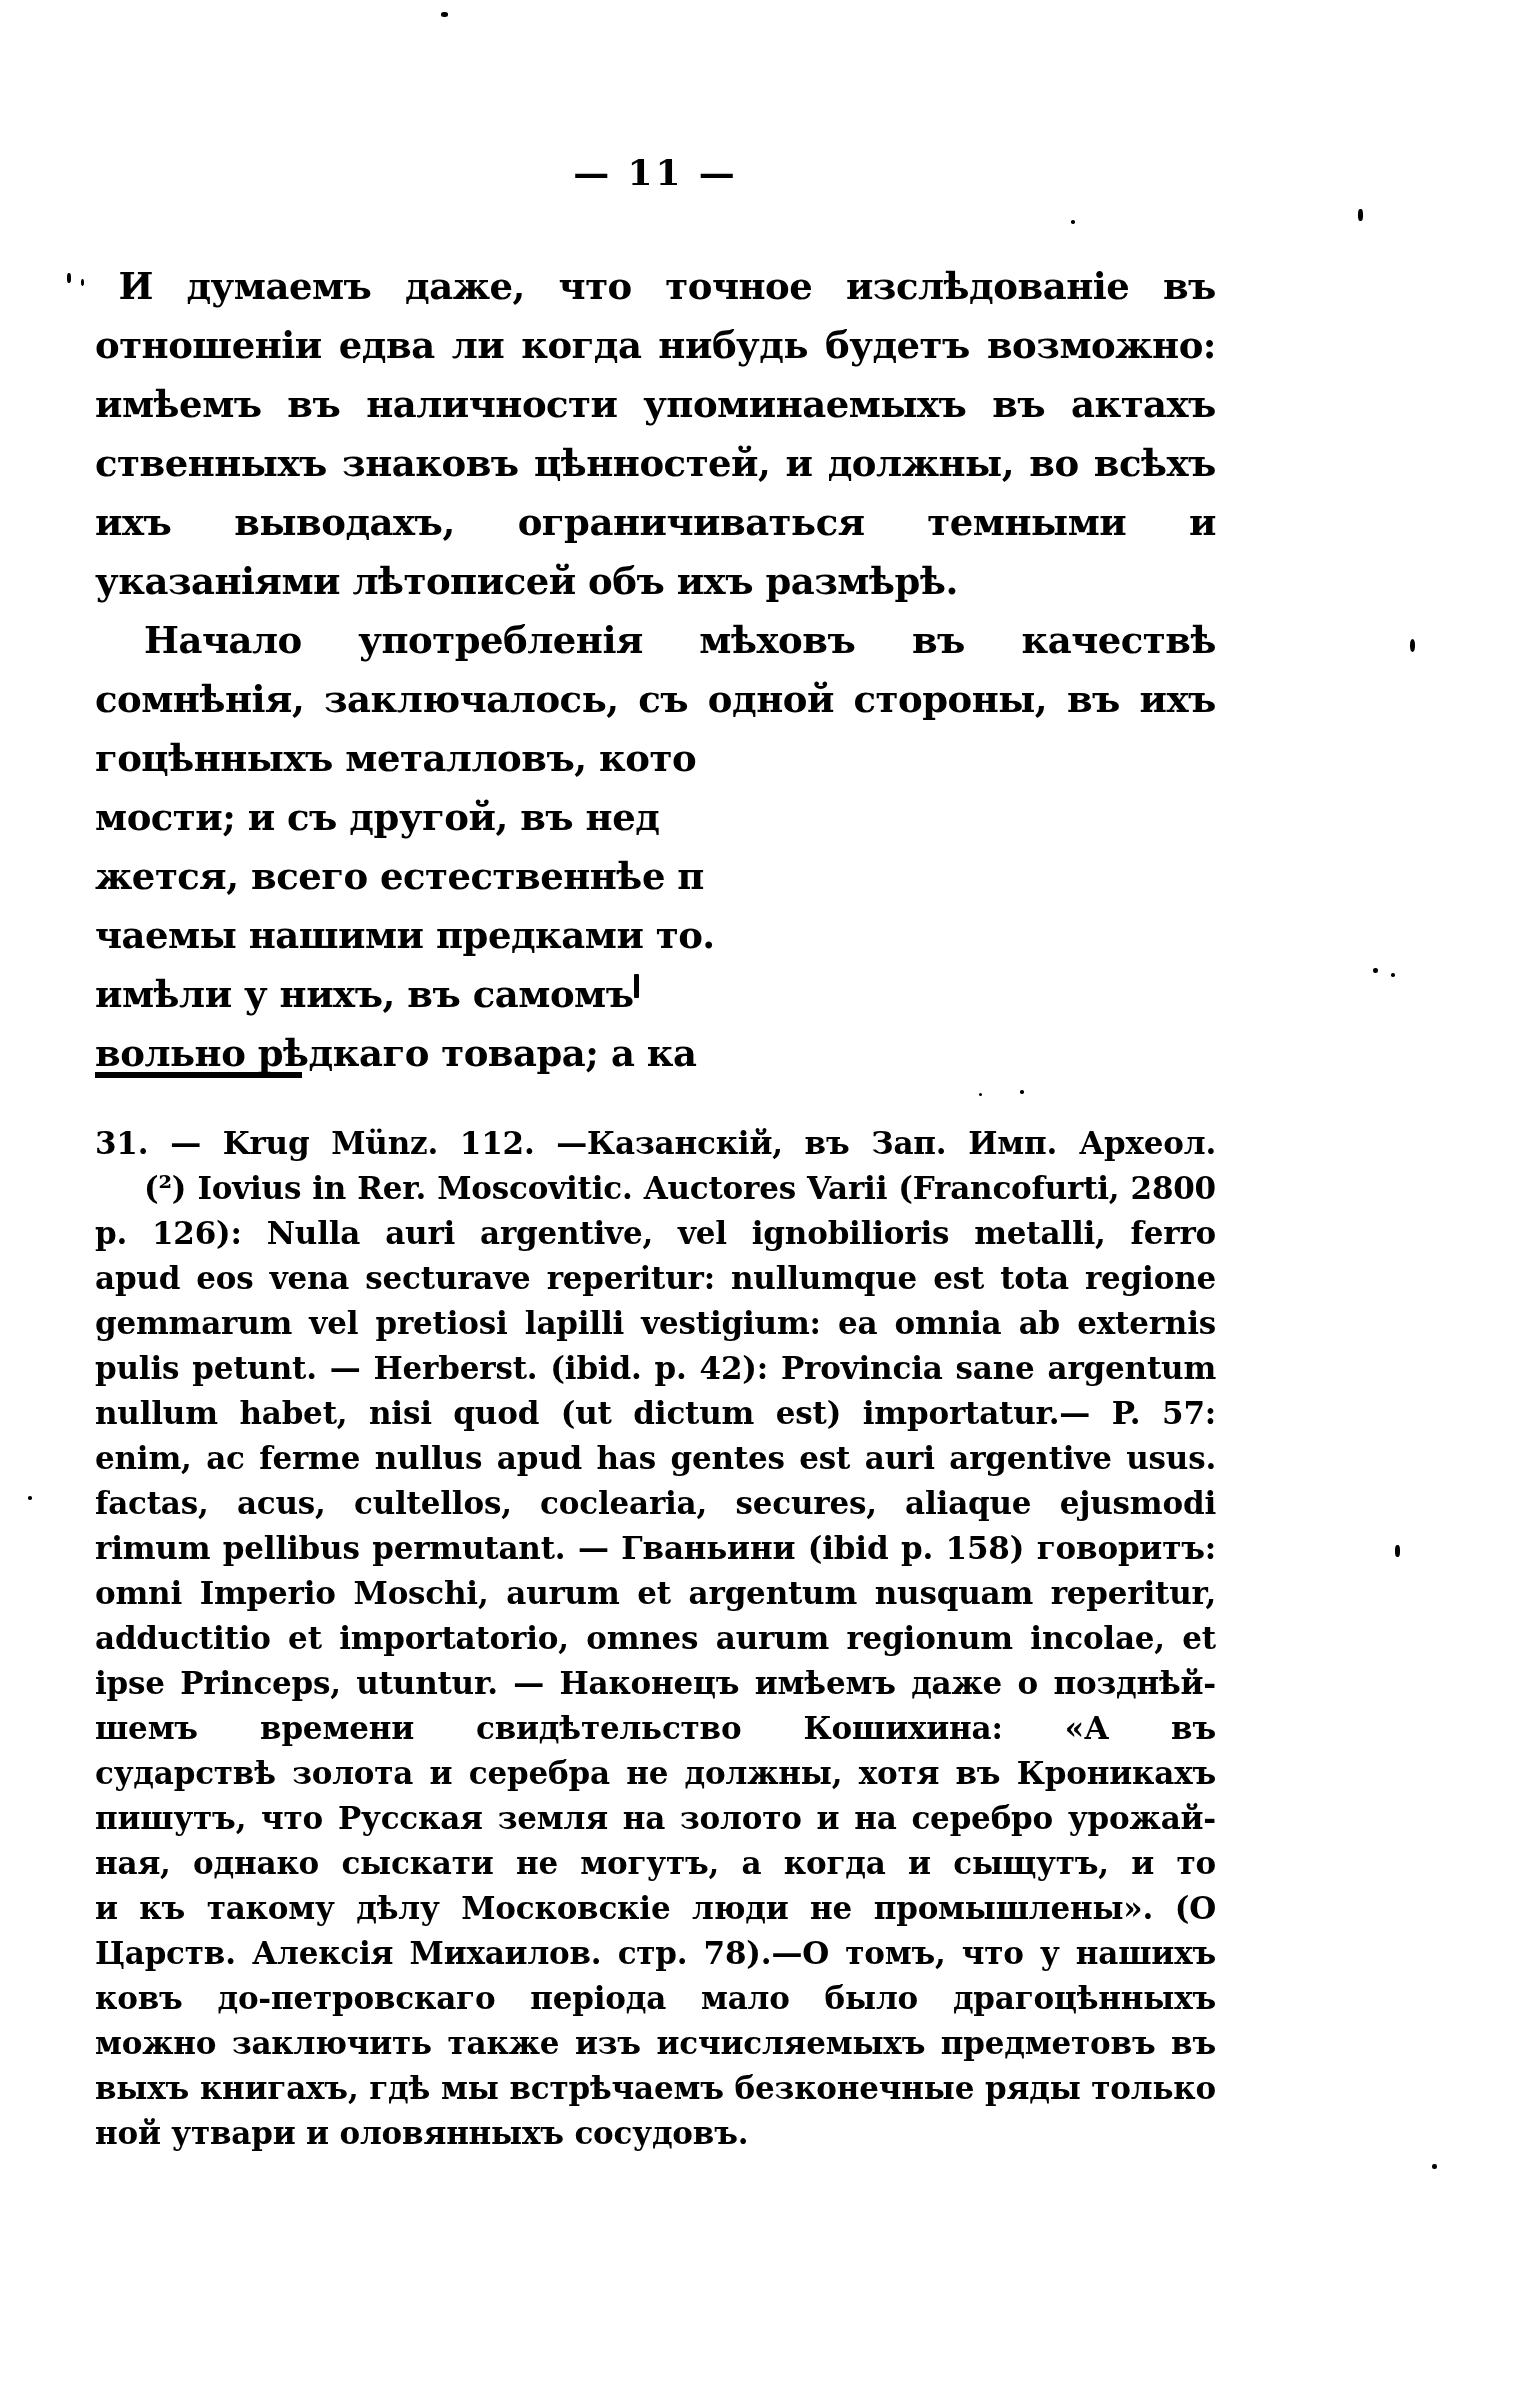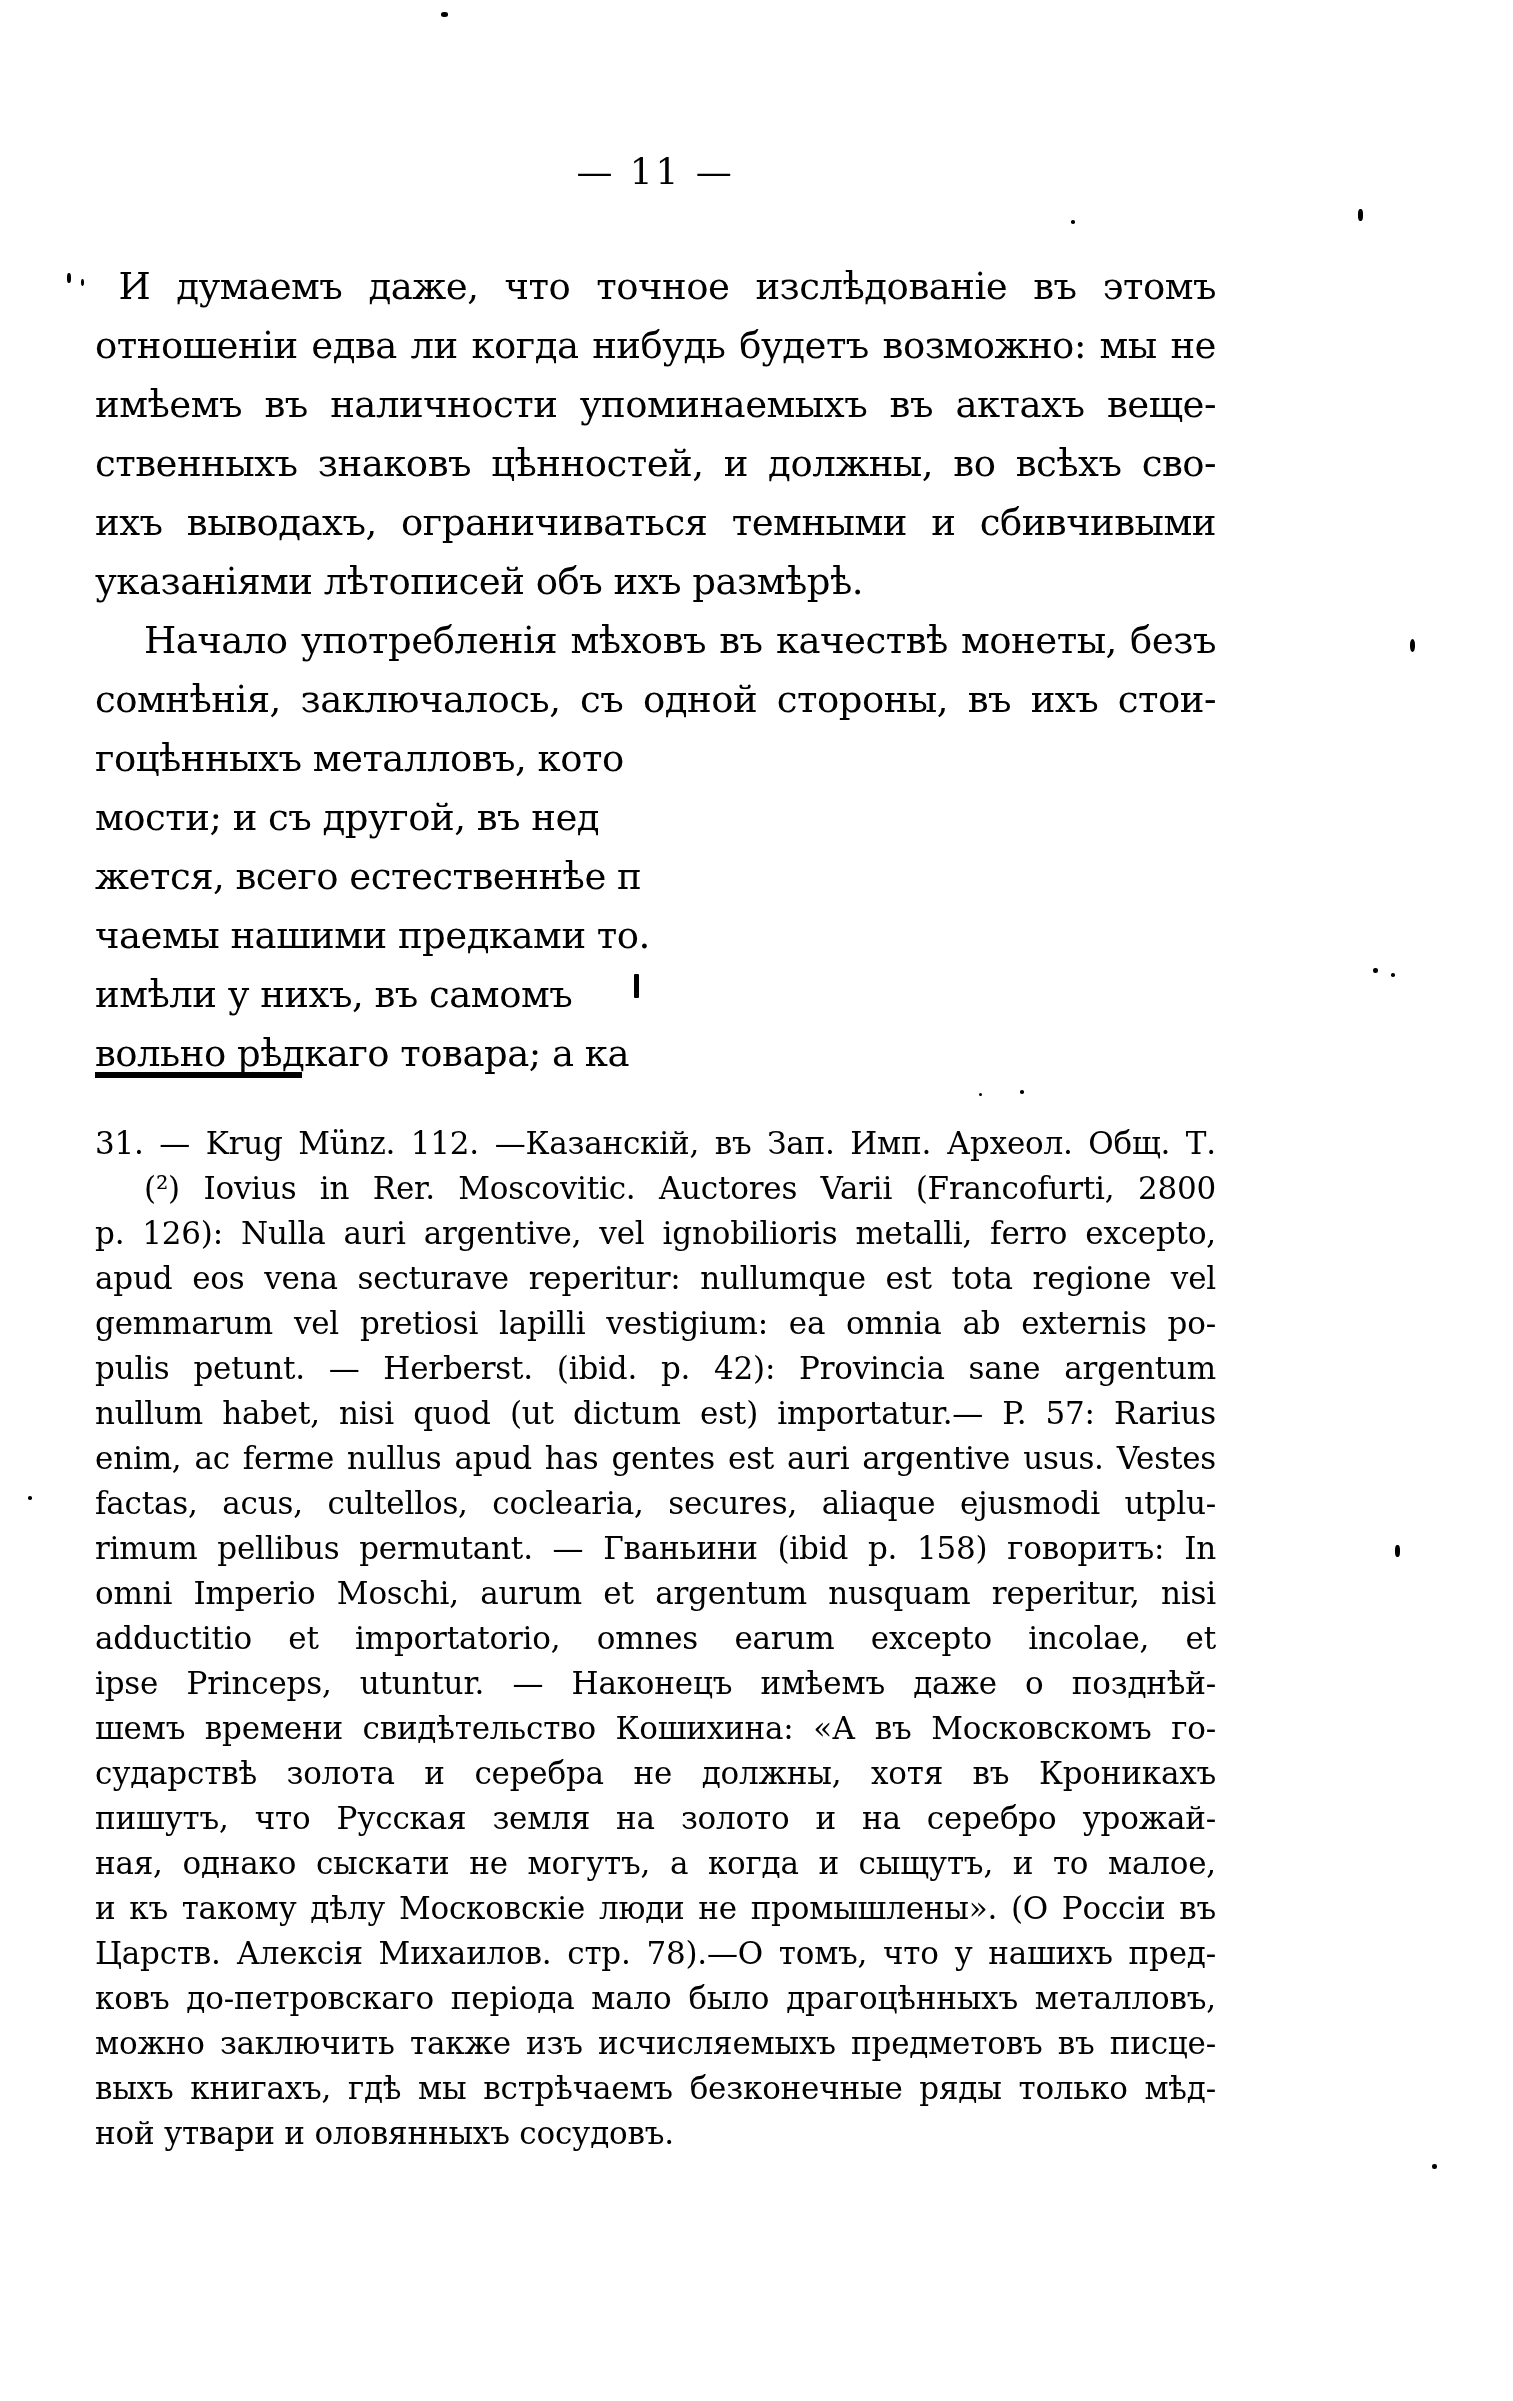--- a/index.html
+++ b/index.html
@@ -3,21 +3,21 @@
 <meta charset="utf-8">
 <style>
   html, body { margin: 0; padding: 0; background: #888; }
   .page {
     position: relative;
     width: 1513px;
     height: 2401px;
     background: #ffffff;
     color: #000000;
     font-family: "DejaVu Serif", "Liberation Serif", serif;
-    font-weight: 400;
+    font-weight: 700;
     overflow: hidden;
   }
   .page-number {
     position: absolute;
     left: 95px; top: 151px; width: 1121px;
     text-align: center;
     font-size: 36px;
     letter-spacing: 2.9px;
   }
   .body-block {
@@ -101,21 +101,21 @@
     <div class="line justify indent-md">(²) Iovius in Rer. Moscovitic. Auctores Varii (Francofurti, 2800</div>
     <div class="line justify">p. 126): Nulla auri argentive, vel ignobilioris metalli, ferro excepto,</div>
     <div class="line justify">apud eos vena secturave reperitur: nullumque est tota regione vel</div>
     <div class="line justify">gemmarum vel pretiosi lapilli vestigium: ea omnia ab externis po-</div>
     <div class="line justify">pulis petunt. — Herberst. (ibid. p. 42): Provincia sane argentum</div>
     <div class="line justify">nullum habet, nisi quod (ut dictum est) importatur.— P. 57: Rarius</div>
     <div class="line justify">enim, ac ferme nullus apud has gentes est auri argentive usus. Vestes</div>
     <div class="line justify">factas, acus, cultellos, coclearia, secures, aliaque ejusmodi utplu-</div>
     <div class="line justify">rimum pellibus permutant. — Гваньини (ibid p. 158) говоритъ: In</div>
     <div class="line justify">omni Imperio Moschi, aurum et argentum nusquam reperitur, nisi</div>
-    <div class="line justify">adductitio et importatorio, omnes earum excepto incolae, et</div>
+    <div class="line justify">adductitio et importatorio, omnes aurum regionum incolae, et</div>
     <div class="line justify">ipse Princeps, utuntur. — Наконецъ имѣемъ даже о позднѣй-</div>
     <div class="line justify">шемъ времени свидѣтельство Кошихина: «А въ Московскомъ го-</div>
     <div class="line justify">сударствѣ золота и серебра не должны, хотя въ Кроникахъ</div>
     <div class="line justify">пишутъ, что Русская земля на золото и на серебро урожай-</div>
     <div class="line justify">ная, однако сыскати не могутъ, а когда и сыщутъ, и то малое,</div>
     <div class="line justify">и къ такому дѣлу Московскіе люди не промышлены». (О Россіи въ</div>
     <div class="line justify">Царств. Алексія Михаилов. стр. 78).—О томъ, что у нашихъ пред-</div>
     <div class="line justify">ковъ до-петровскаго періода мало было драгоцѣнныхъ металловъ,</div>
     <div class="line justify">можно заключить также изъ исчисляемыхъ предметовъ въ писце-</div>
     <div class="line justify">выхъ книгахъ, гдѣ мы встрѣчаемъ безконечные ряды только мѣд-</div>

